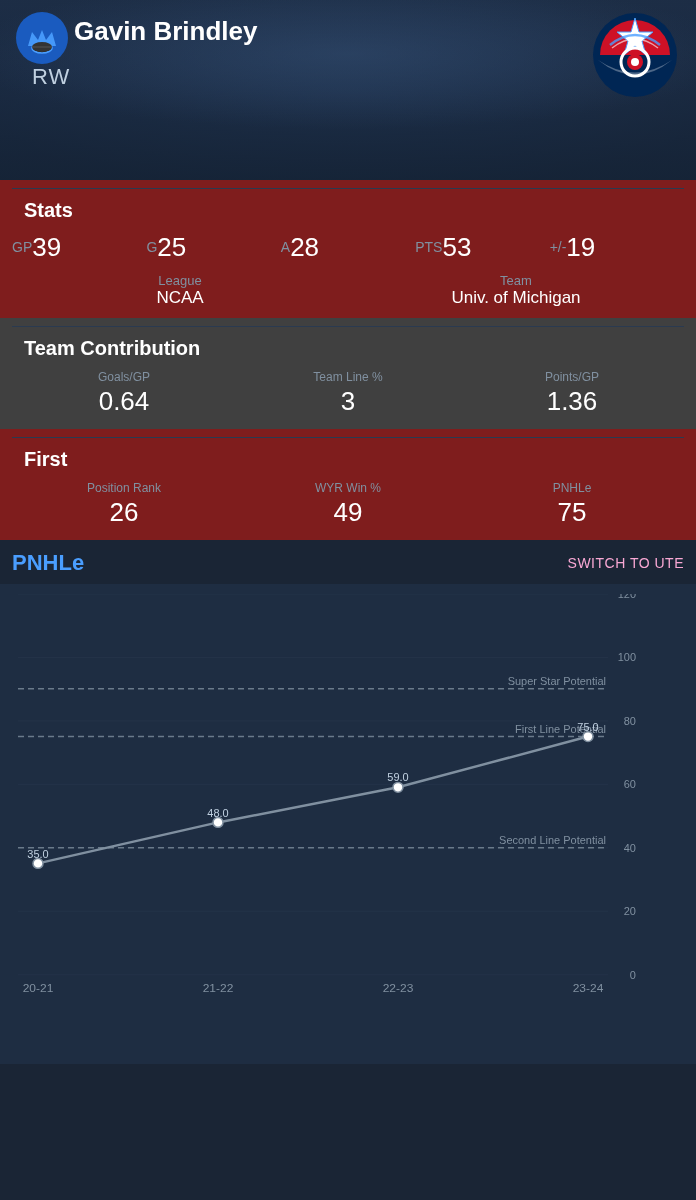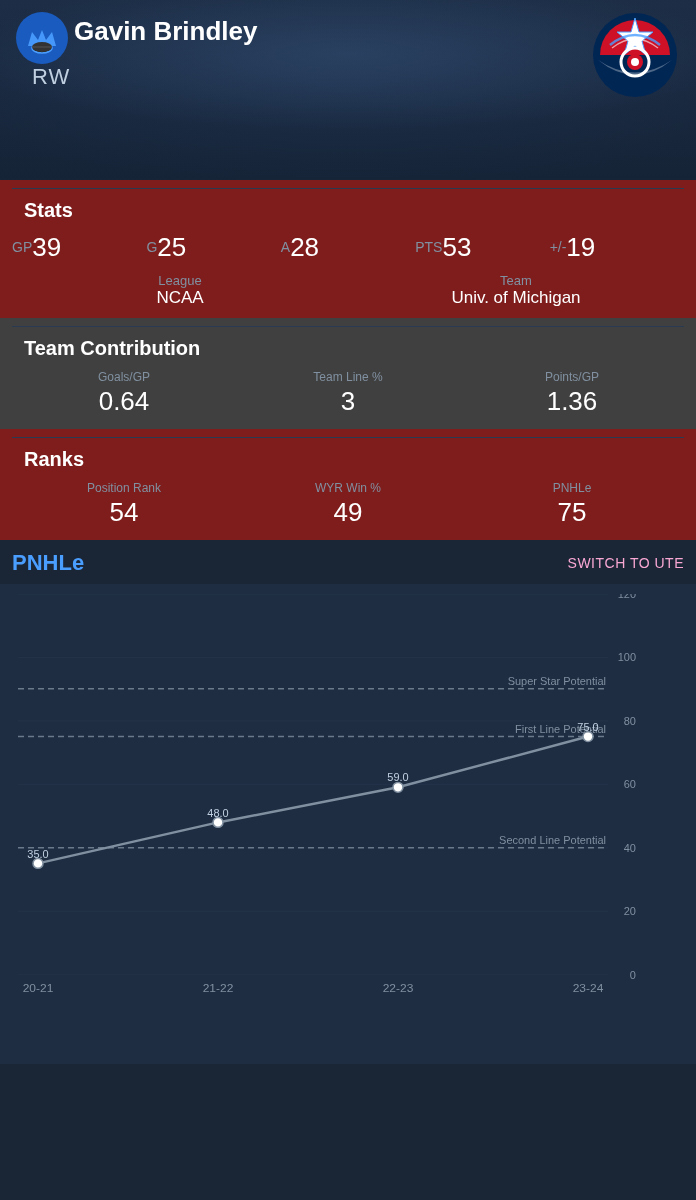--- a/index.html
+++ b/index.html
@@ -359,26 +359,26 @@
     <div class="contrib-col">
       <div class="contrib-label">Points/GP</div>
       <div class="contrib-value">1.36</div>
     </div>
   </div>
 </div>
 
 <div class="section">
   <div class="section-divider"></div>
   <div class="section-header">
-    <div class="section-title">Ranks</div>
+    <div class="section-title">First</div>
   </div>
   <div class="ranks-grid">
     <div class="rank-col">
       <div class="rank-label">Position Rank</div>
-      <div class="rank-value">54</div>
+      <div class="rank-value">26</div>
     </div>
     <div class="rank-col">
       <div class="rank-label">WYR Win %</div>
       <div class="rank-value">49</div>
     </div>
     <div class="rank-col">
       <div class="rank-label">PNHLe</div>
       <div class="rank-value">75</div>
     </div>
   </div>

